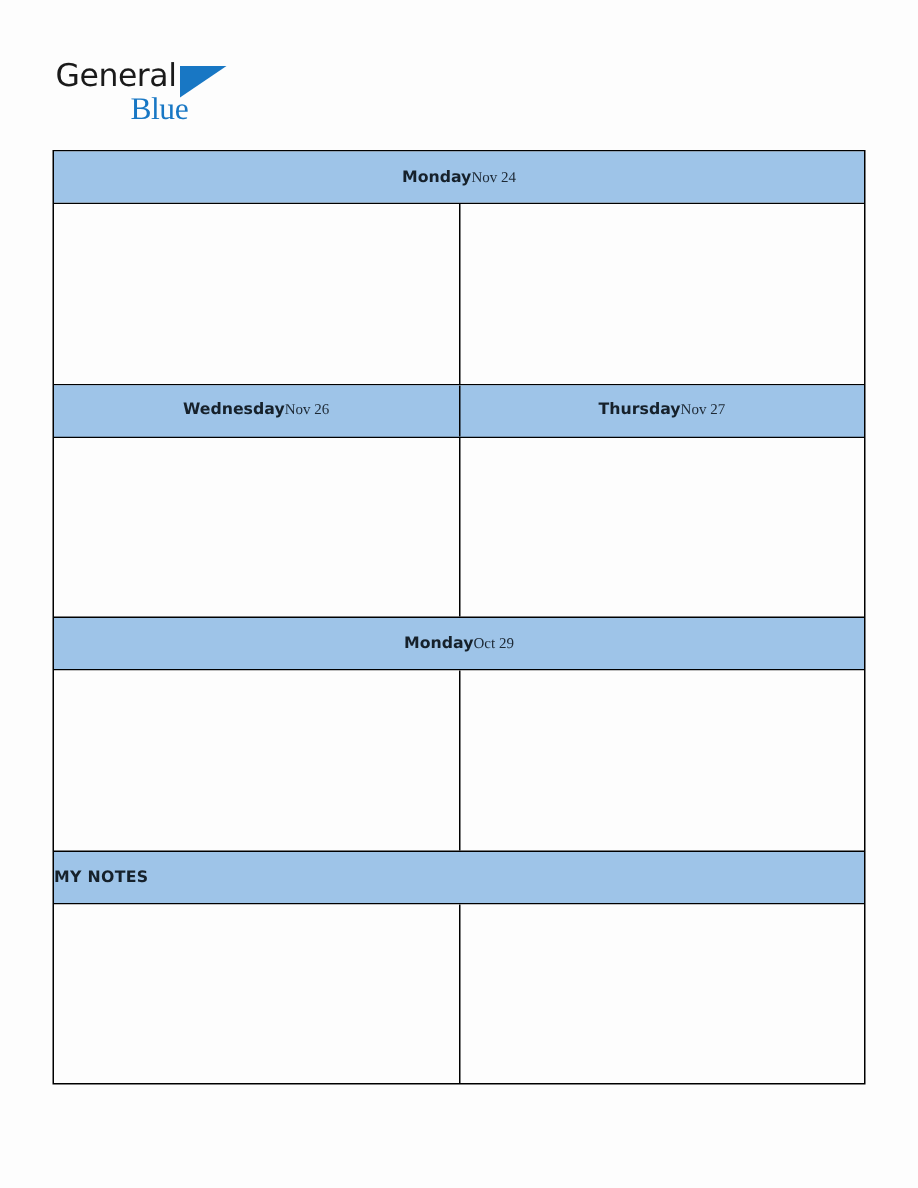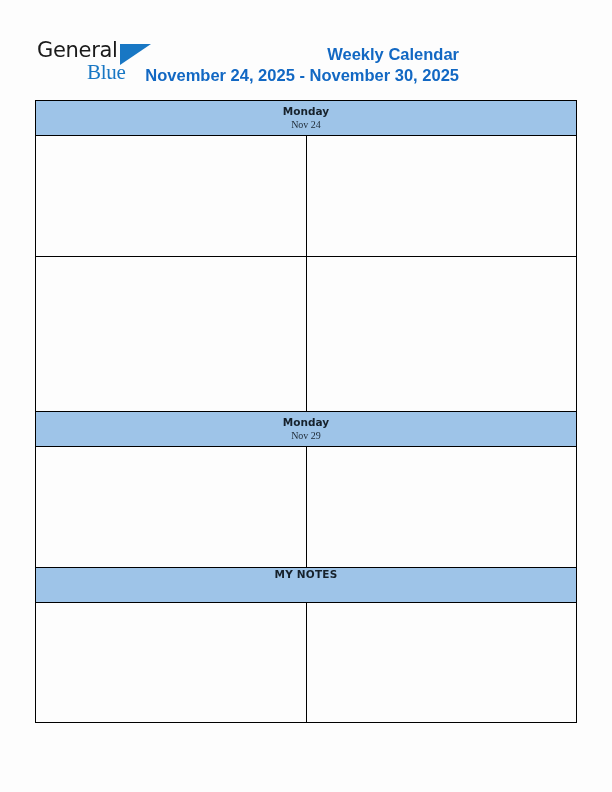--- a/index.html
+++ b/index.html
@@ -116,21 +116,20 @@
   .row-bodies {
     display: flex;
     flex: 1 1 auto;
     min-height: 0;
   }
 
   .day-head {
     flex: 1 1 0;
     min-width: 0;
     display: flex;
-    flex-direction: column;
     align-items: center;
     justify-content: center;
     background: #9ec4e8;
     box-sizing: border-box;
   }
   .day-head + .day-head {
     border-left: 1.4px solid #000;
   }
   .day-head.single {
     justify-content: flex-start;
@@ -171,54 +170,60 @@
 <body>
 
 <div class="page-header">
 
   <div class="brand-logo">
     <span class="brand-general">General</span>
     <span class="brand-triangle"></span>
     <span class="brand-blue">Blue</span>
   </div>
 
-  <div class="title-block">
-    <div class="title-main">Weekly Calendar</div>
-    <div class="title-range">November 24, 2025 - November 30, 2025</div>
-  </div>
 
 </div>
 
 <div class="calendar-grid">
 
   <div class="week-row">
     <div class="row-headers">
       <div class="day-head">
         <span class="day-name">Monday</span>
         <span class="day-date">Nov 24</span>
       </div>
     </div>
     <div class="row-bodies">
       <div class="day-body"></div>
       <div class="day-body"></div>
     </div>
   </div>
 
   <div class="week-row">
+    <div class="row-headers">
+      <div class="day-head">
+        <span class="day-name">Wednesday</span>
+        <span class="day-date">Nov 26</span>
+      </div>
+      <div class="day-head">
+        <span class="day-name">Thursday</span>
+        <span class="day-date">Nov 27</span>
+      </div>
+    </div>
     <div class="row-bodies">
       <div class="day-body"></div>
       <div class="day-body"></div>
     </div>
   </div>
 
   <div class="week-row">
     <div class="row-headers">
       <div class="day-head">
         <span class="day-name">Monday</span>
-        <span class="day-date">Nov 29</span>
+        <span class="day-date">Oct 29</span>
       </div>
     </div>
     <div class="row-bodies">
       <div class="day-body"></div>
       <div class="day-body"></div>
     </div>
   </div>
 
   <div class="week-row">
     <div class="row-headers">

